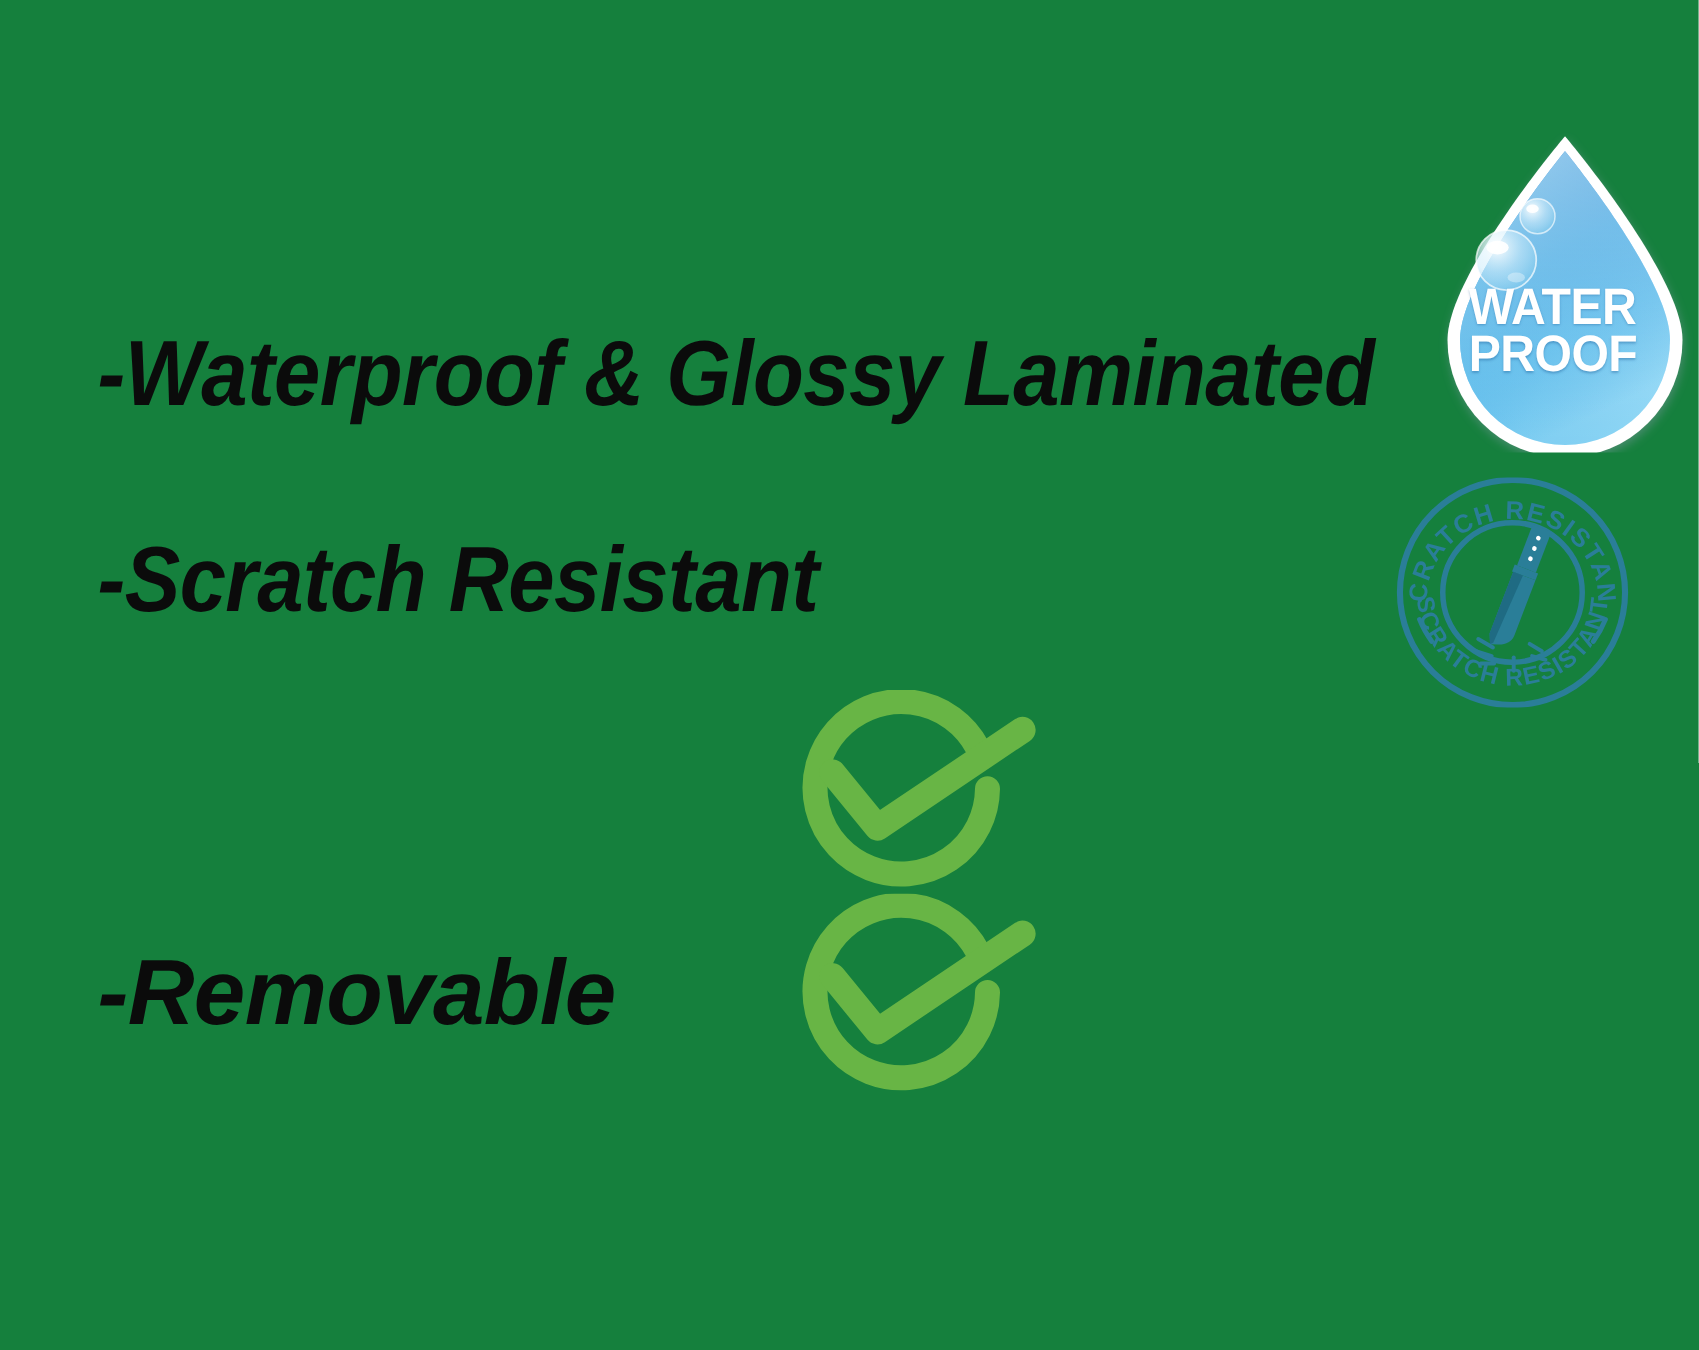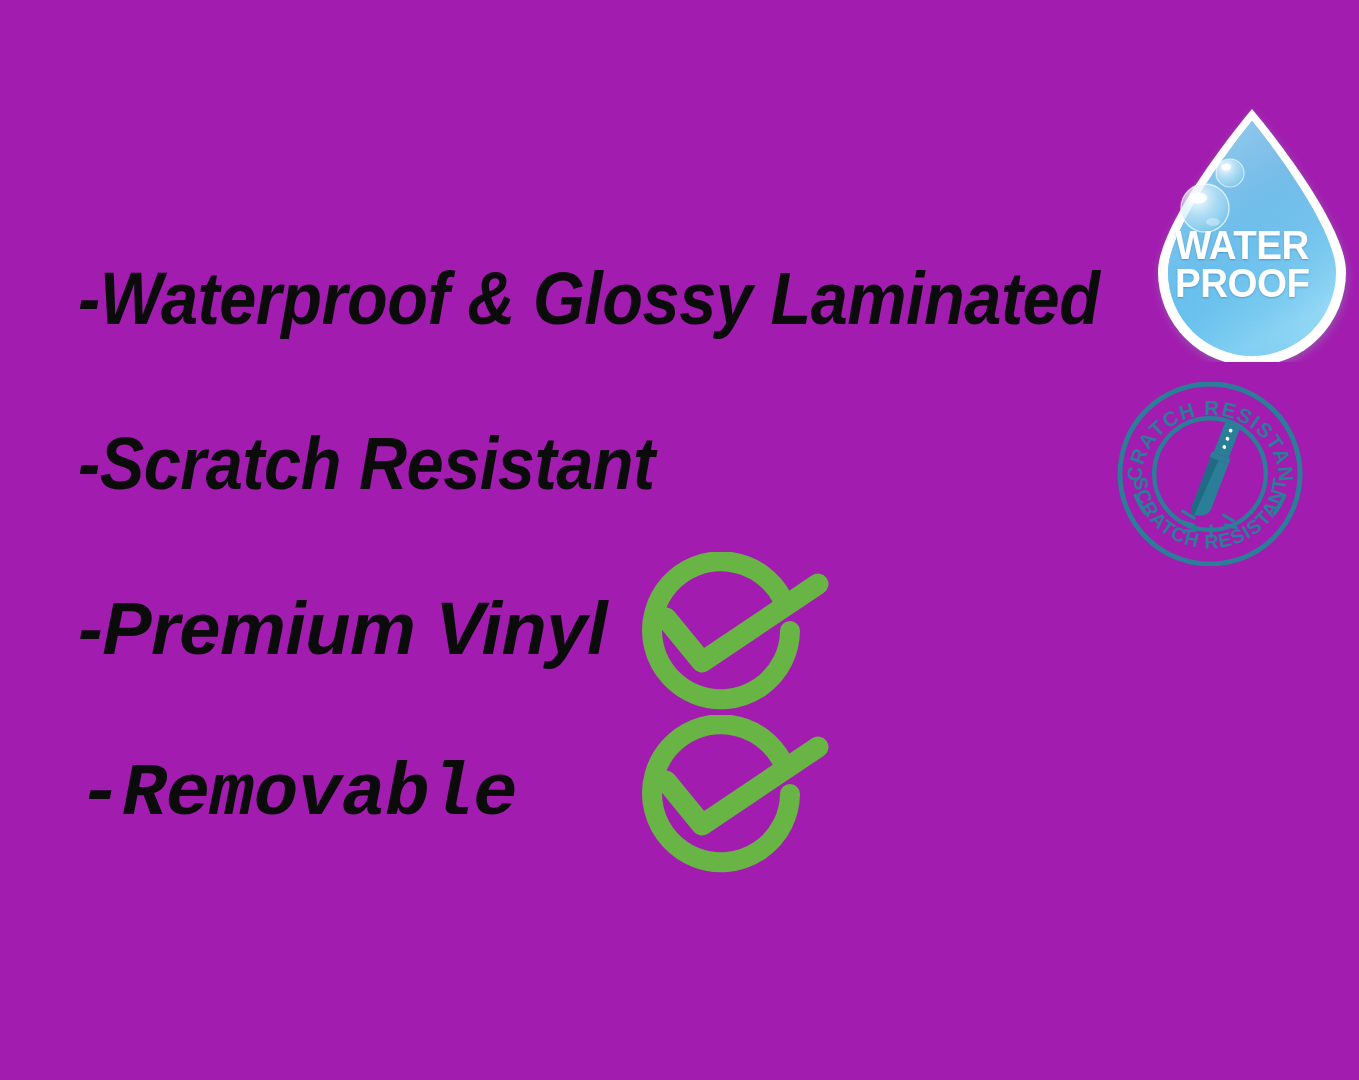--- a/index.html
+++ b/index.html
@@ -8,21 +8,21 @@
     padding: 0;
     background: #ffffff;
   }
   body {
     font-family: "Liberation Sans", sans-serif;
   }
   .canvas {
     position: relative;
     width: 1359px;
     height: 1080px;
-    background: #a21caf;
+    background: #15803d;
     overflow: hidden;
   }
 
   
   .feature-list {
     position: absolute;
     left: 0;
     top: 0;
     width: 1100px;
     height: 1080px;
@@ -38,21 +38,21 @@
     letter-spacing: -0.5px;
     line-height: 1;
   }
   .feature-item.condensed {
     transform: scaleX(0.90);
     transform-origin: left center;
   }
   .feature-item.f0 { top: 262px; font-size: 74px; }
   .feature-item.f1 { top: 427px; font-size: 74px; }
   .feature-item.f2 { top: 592px; font-size: 74px; }
-  .feature-item.f3 { top: 757px; font-size: 74px; font-family: Liberation Mono, monospace; }
+  .feature-item.f3 { top: 757px; font-size: 74px; }
 
   
   .check-mark {
     position: absolute;
     width: 196px;
     height: 160px;
   }
   .check-mark.c0 { left: 640px; top: 552px; }
   .check-mark.c1 { left: 640px; top: 715px; }
   .check-mark svg { display:block; width:100%; height:100%; }
@@ -94,21 +94,20 @@
   .scratch-badge svg { display:block; width:100%; height:100%; }
 </style>
 </head>
 <body>
 
 <div class="canvas">
 
   <div class="feature-list">
     <div class="feature-item f0 condensed">-Waterproof &amp; Glossy Laminated</div>
     <div class="feature-item f1 condensed">-Scratch Resistant</div>
-    <div class="feature-item f2">-Premium Vinyl</div>
     <div class="feature-item f3">-Removable</div>
   </div>
 
   <div class="check-mark c0">
     <svg viewBox="0 0 196 160" xmlns="http://www.w3.org/2000/svg" aria-hidden="true">
 
       <path d="M 158 46
                A 69 69 0 1 0 166 79" fill="none" stroke="#68B545" stroke-width="20" stroke-linecap="round" transform="translate(-16,0)"></path>
 
       <path d="M 26 66 L 62 110 L 178 32" fill="none" stroke="#68B545" stroke-width="21" stroke-linecap="round" stroke-linejoin="round"></path>

